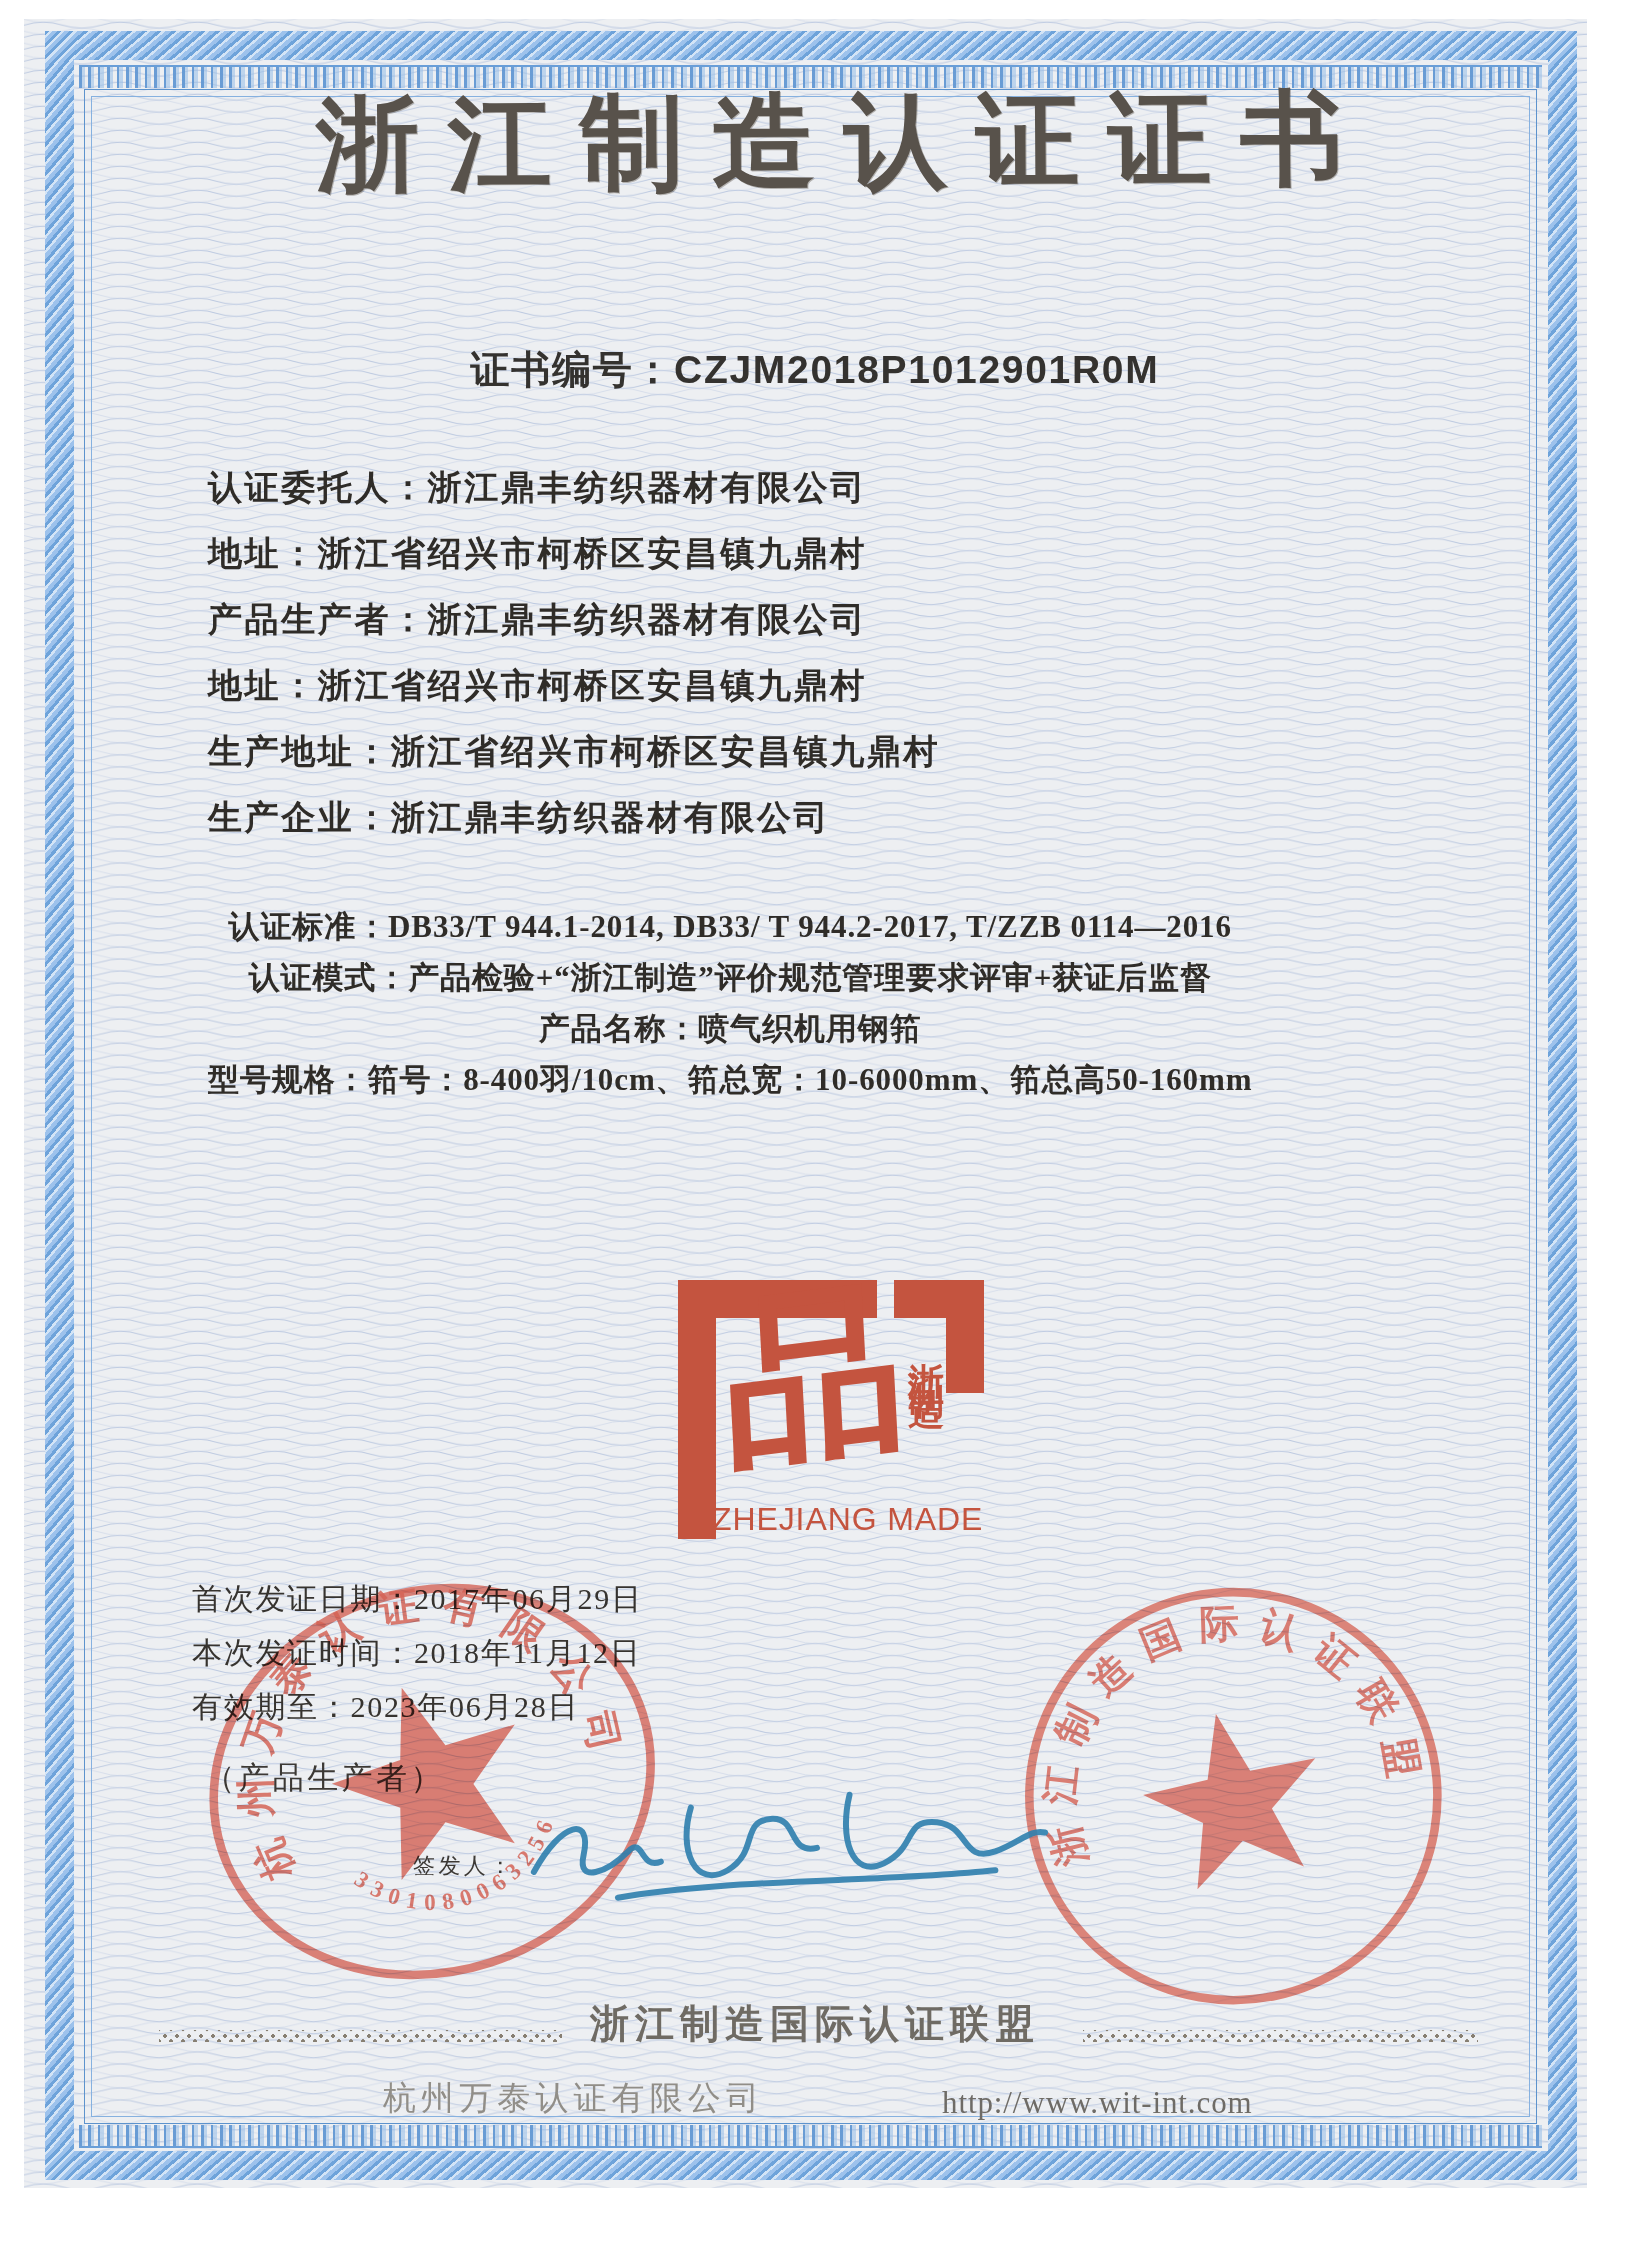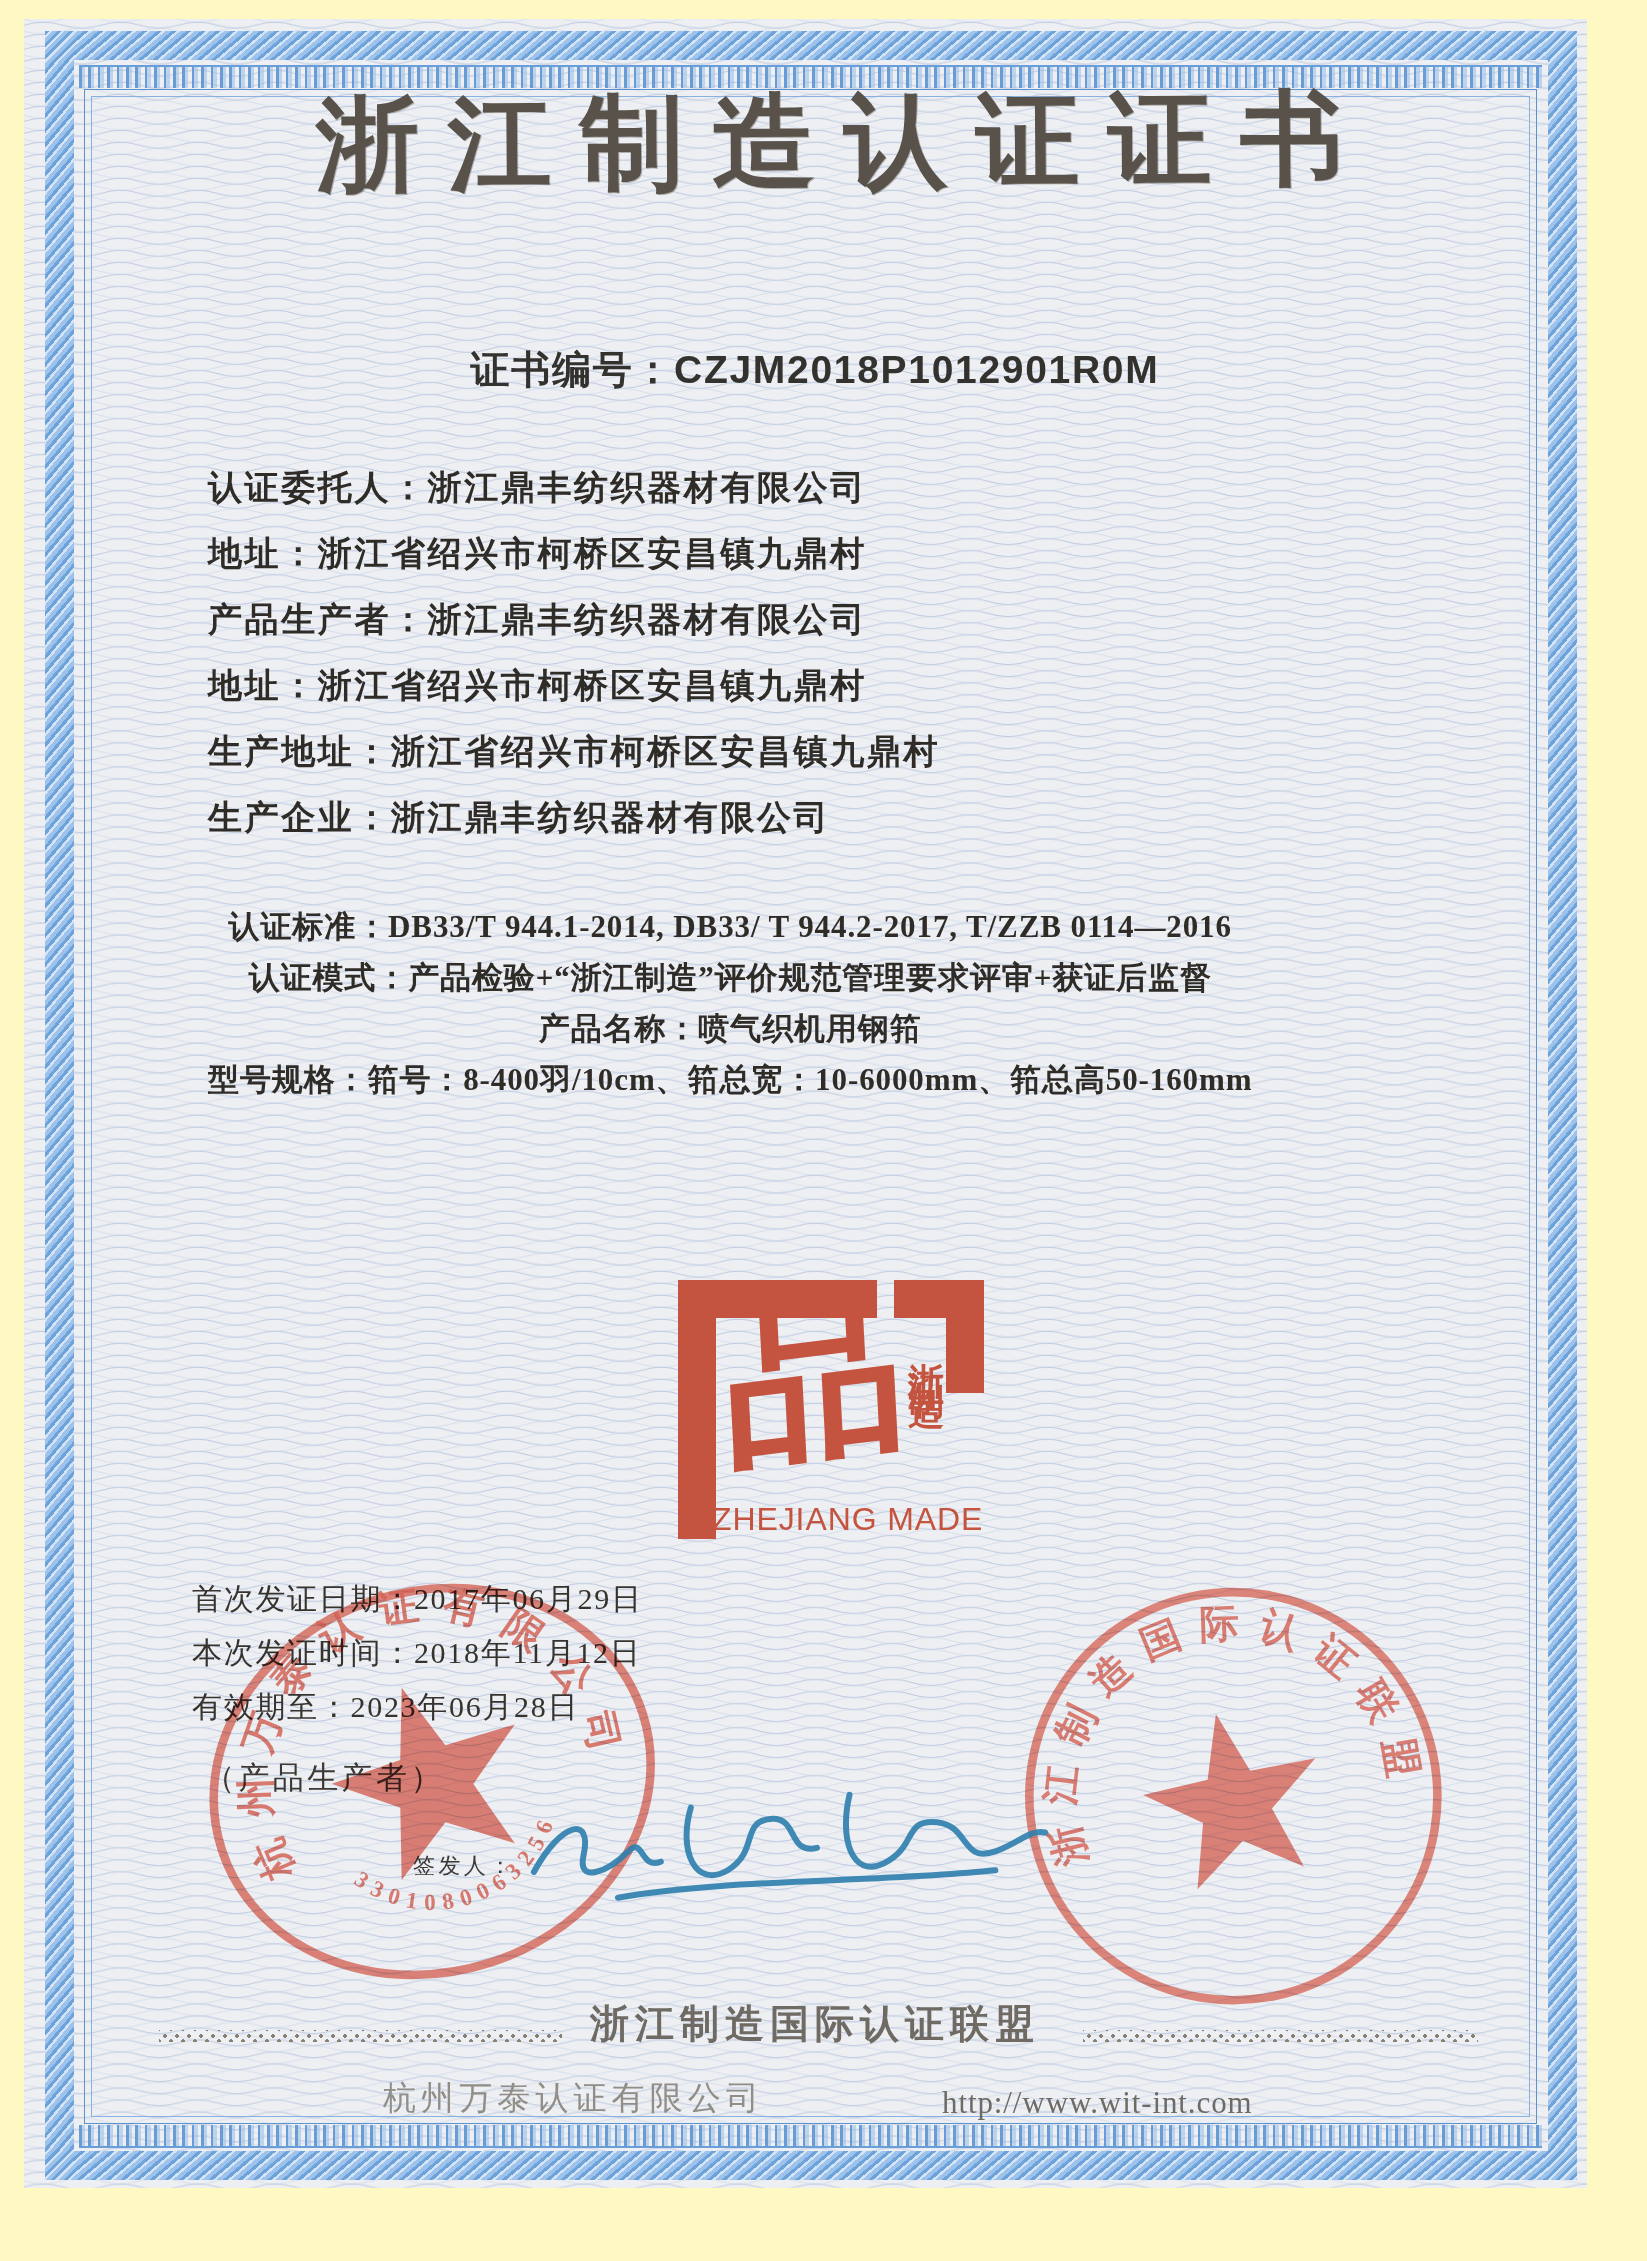--- a/index.html
+++ b/index.html
@@ -1,17 +1,17 @@
 <!DOCTYPE html>
 <html style="font-size:13.7px"><head>
 <meta charset="utf-8">
 <style>
   html,body{margin:0;padding:0;}
   body{background:#dddddd;font-family:"Liberation Serif","DejaVu Serif",serif;}
-  .page{position:relative;width:1647px;height:2261px;background:#fef9c3;overflow:hidden;}
+  .page{position:relative;width:1647px;height:2261px;background:#ffffff;overflow:hidden;}
   .paper{position:absolute;left:24px;top:19px;width:1563px;height:2169px;background:#edeff2;}
   .wave-bg{position:absolute;left:0;top:0;width:100%;height:100%;}
 
   
   .band{position:absolute;left:45px;top:31px;right:70px;bottom:81px;
         border:29px solid #9dc2ec;
         border-image:repeating-linear-gradient(135deg,#6ea3da 0 3.4px,#d3e4f6 3.4px 6px,#9dc2ec 6px 10.3px) 34;
         z-index:1;}
   .lace-top,.lace-bottom{position:absolute;left:79px;right:105px;height:20.6px;z-index:1;
         background:repeating-linear-gradient(90deg,rgba(96,150,210,.9) 0 2.6px,rgba(96,150,210,0) 2.6px 9.4px),

